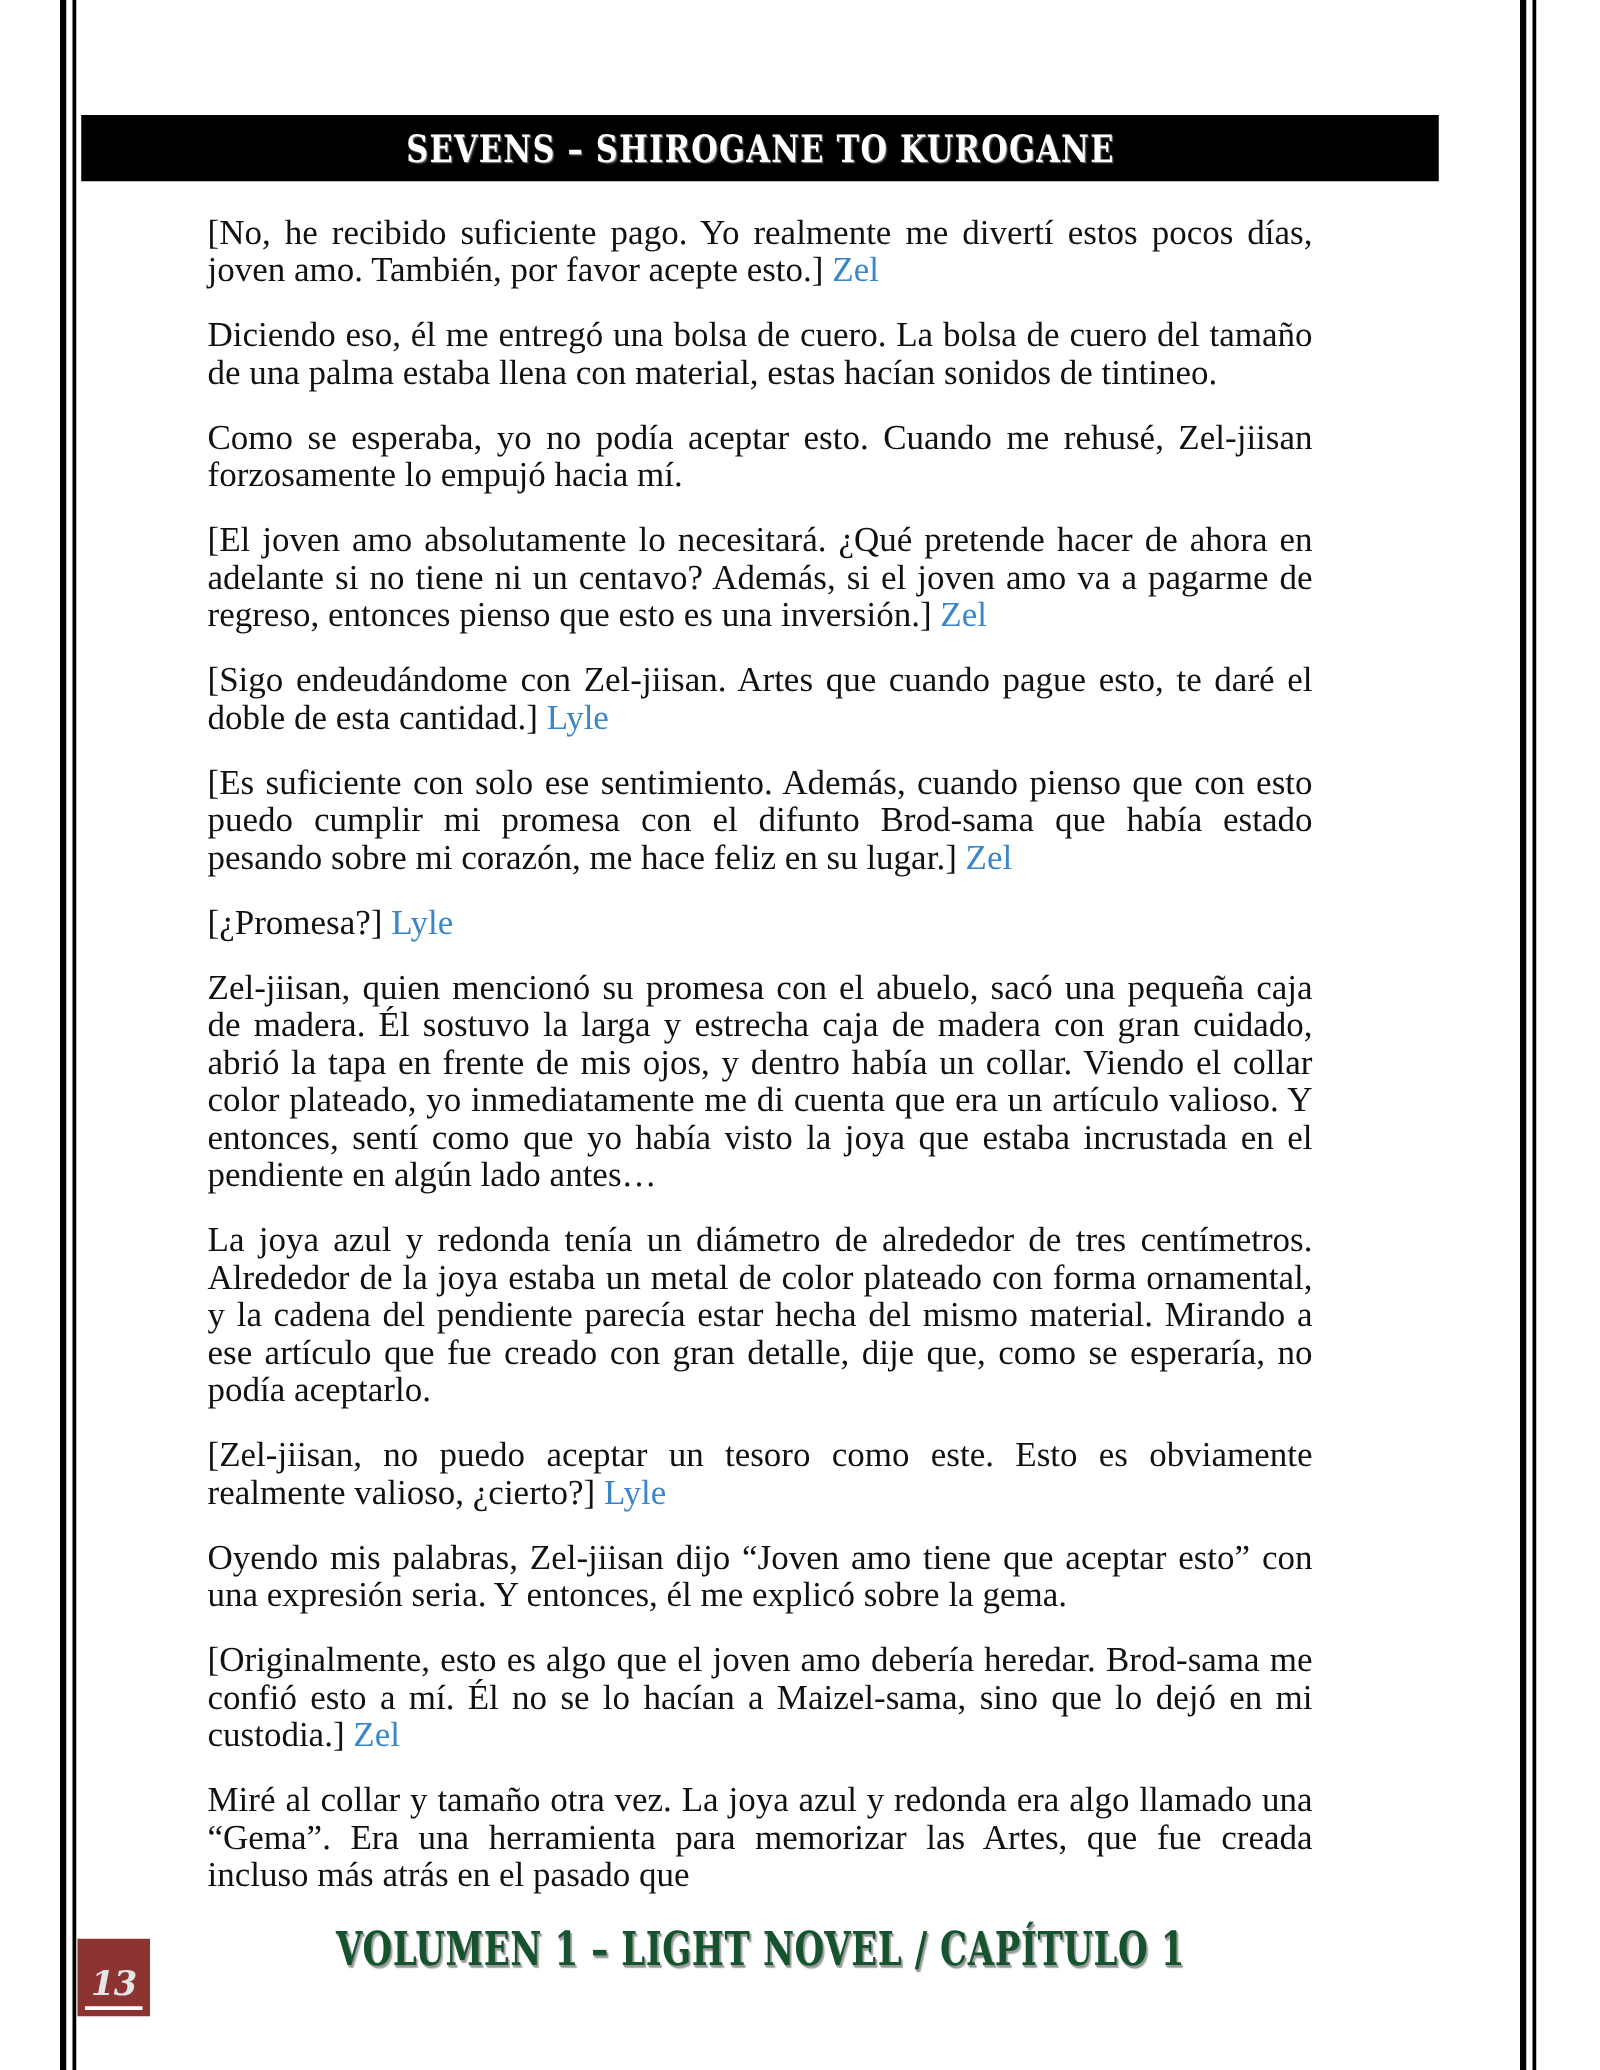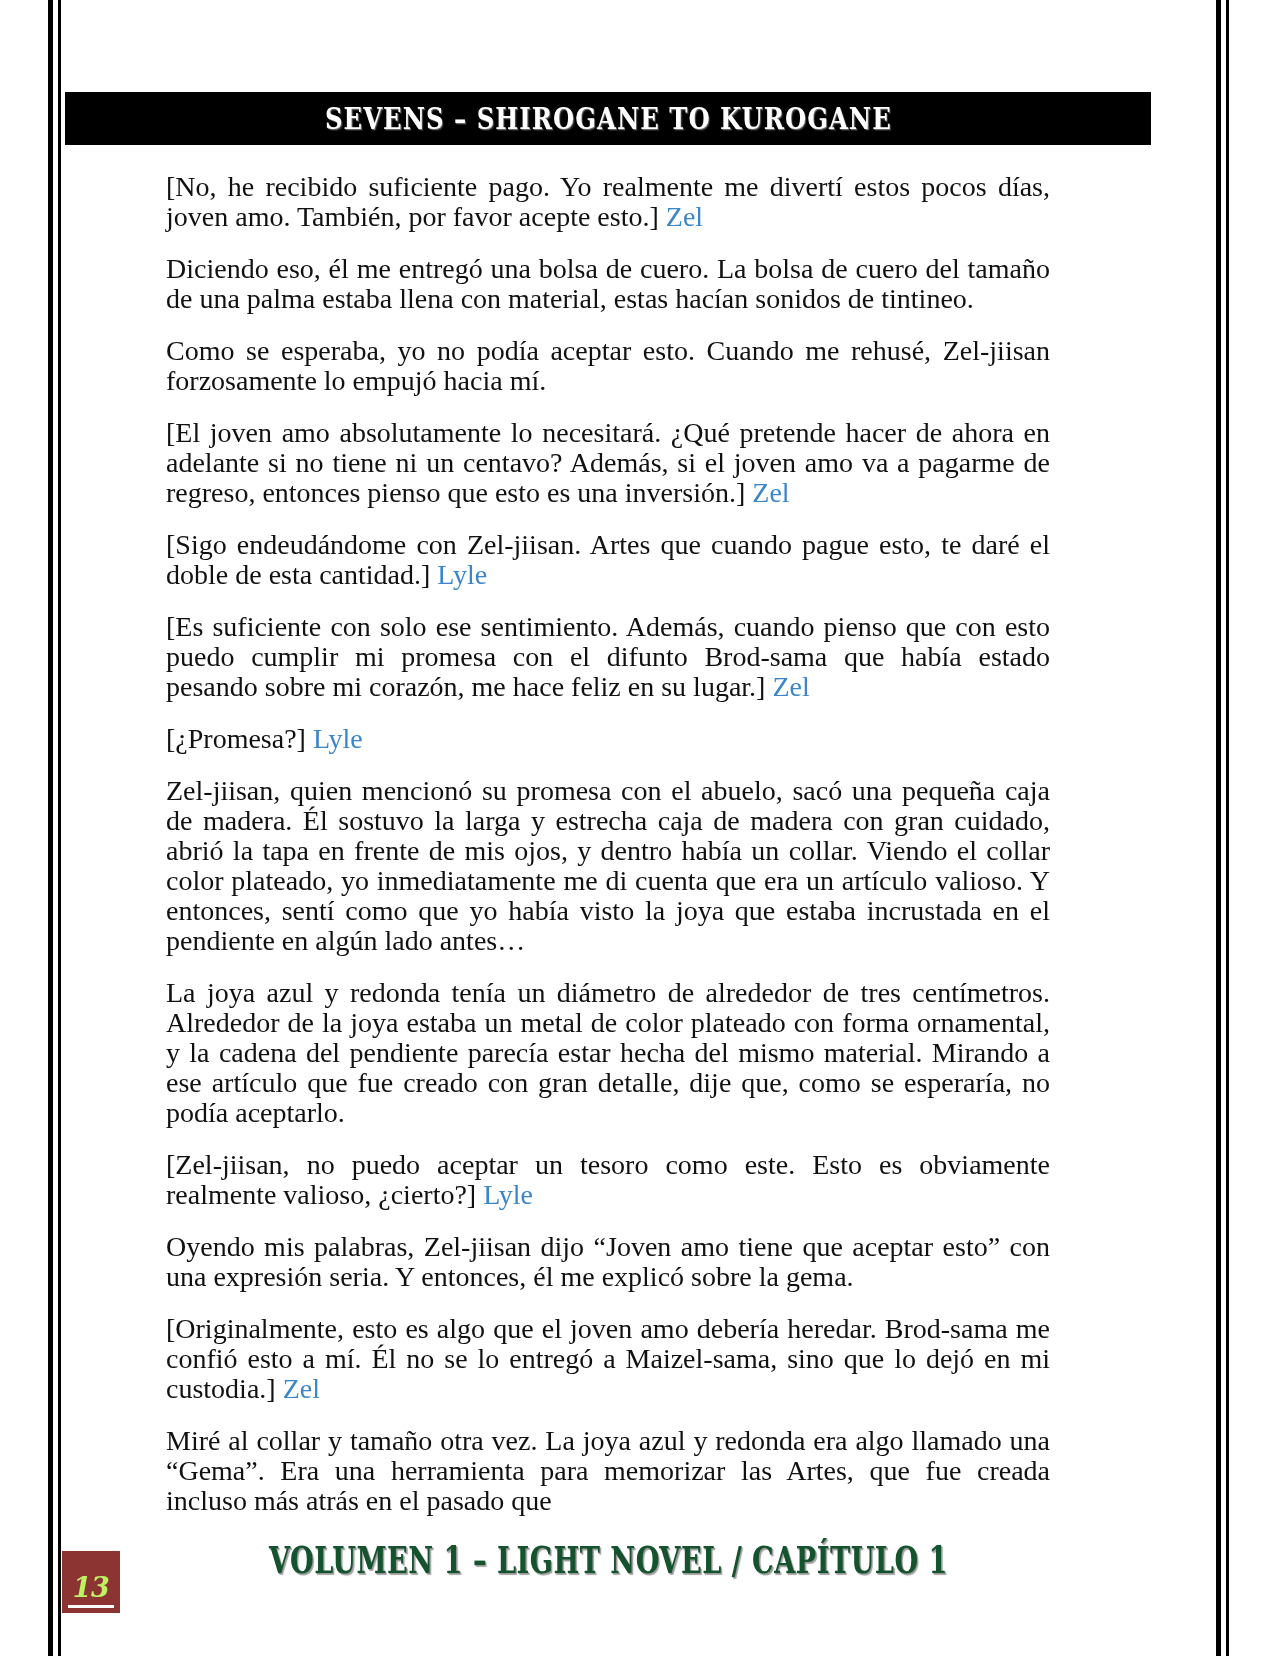--- a/index.html
+++ b/index.html
@@ -117,21 +117,21 @@
     height: 62px;
     background: #8b3432;
     display: flex;
     flex-direction: column;
     align-items: center;
     justify-content: flex-end;
     padding-bottom: 5px;
     box-sizing: border-box;
   }
   .page-number {
-    color: #bef264;
+    color: #e5e5e5;
     font-family: "DejaVu Serif", "Liberation Serif", serif;
     font-size: 27px;
     font-weight: 700;
     font-style: italic;
     line-height: 1;
     letter-spacing: -0.5px;
   }
   .page-number-underline {
     width: 46px;
     height: 3px;
@@ -158,21 +158,21 @@
       <p class="para"><span>Diciendo eso, él me entregó una bolsa de cuero. La bolsa de cuero del tamaño de una palma estaba llena con material, estas hacían sonidos de tintineo.</span></p>
       <p class="para"><span>Como se esperaba, yo no podía aceptar esto. Cuando me rehusé, Zel-jiisan forzosamente lo empujó hacia mí.</span></p>
       <p class="para"><span>[El joven amo absolutamente lo necesitará. ¿Qué pretende hacer de ahora en adelante si no tiene ni un centavo? Además, si el joven amo va a pagarme de regreso, entonces pienso que esto es una inversión.] </span><span class="speaker" style="color: rgb(58, 134, 200);">Zel</span></p>
       <p class="para"><span>[Sigo endeudándome con Zel-jiisan. Artes que cuando pague esto, te daré el doble de esta cantidad.] </span><span class="speaker" style="color: rgb(58, 134, 200);">Lyle</span></p>
       <p class="para"><span>[Es suficiente con solo ese sentimiento. Además, cuando pienso que con esto puedo cumplir mi promesa con el difunto Brod-sama que había estado pesando sobre mi corazón, me hace feliz en su lugar.] </span><span class="speaker" style="color: rgb(58, 134, 200);">Zel</span></p>
       <p class="para"><span>[¿Promesa?] </span><span class="speaker" style="color: rgb(58, 134, 200);">Lyle</span></p>
       <p class="para"><span>Zel-jiisan, quien mencionó su promesa con el abuelo, sacó una pequeña caja de madera. Él sostuvo la larga y estrecha caja de madera con gran cuidado, abrió la tapa en frente de mis ojos, y dentro había un collar. Viendo el collar color plateado, yo inmediatamente me di cuenta que era un artículo valioso. Y entonces, sentí como que yo había visto la joya que estaba incrustada en el pendiente en algún lado antes…</span></p>
       <p class="para"><span>La joya azul y redonda tenía un diámetro de alrededor de tres centímetros. Alrededor de la joya estaba un metal de color plateado con forma ornamental, y la cadena del pendiente parecía estar hecha del mismo material. Mirando a ese artículo que fue creado con gran detalle, dije que, como se esperaría, no podía aceptarlo.</span></p>
       <p class="para"><span>[Zel-jiisan, no puedo aceptar un tesoro como este. Esto es obviamente realmente valioso, ¿cierto?] </span><span class="speaker" style="color: rgb(58, 134, 200);">Lyle</span></p>
       <p class="para"><span>Oyendo mis palabras, Zel-jiisan dijo “Joven amo tiene que aceptar esto” con una expresión seria. Y entonces, él me explicó sobre la gema.</span></p>
-      <p class="para"><span>[Originalmente, esto es algo que el joven amo debería heredar. Brod-sama me confió esto a mí. Él no se lo entregó a Maizel-sama, sino que lo dejó en mi custodia.] </span><span class="speaker" style="color: rgb(58, 134, 200);">Zel</span></p>
+      <p class="para"><span>[Originalmente, esto es algo que el joven amo debería heredar. Brod-sama me confió esto a mí. Él no se lo hacían a Maizel-sama, sino que lo dejó en mi custodia.] </span><span class="speaker" style="color: rgb(58, 134, 200);">Zel</span></p>
       <p class="para"><span>Miré al collar y tamaño otra vez. La joya azul y redonda era algo llamado una “Gema”. Era una herramienta para memorizar las Artes, que fue creada incluso más atrás en el pasado que</span></p>
     </div>
 
   <div class="footer-title">
     <span>VOLUMEN 1 – LIGHT NOVEL / CAPÍTULO 1</span>
   </div>
 
   <div class="page-number-box">
     <div class="page-number">13</div>
     <div class="page-number-underline"></div>

